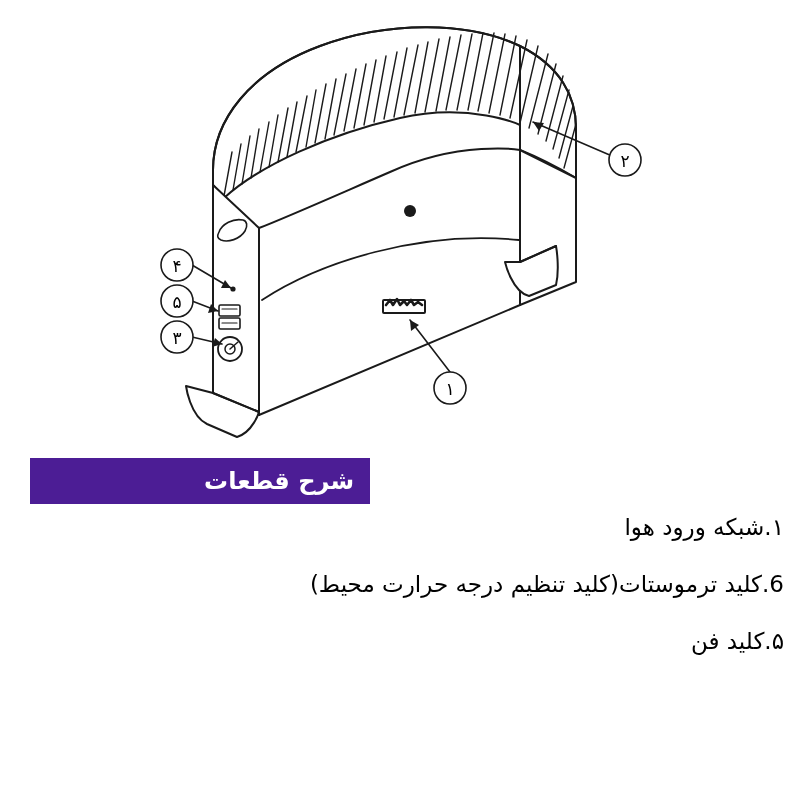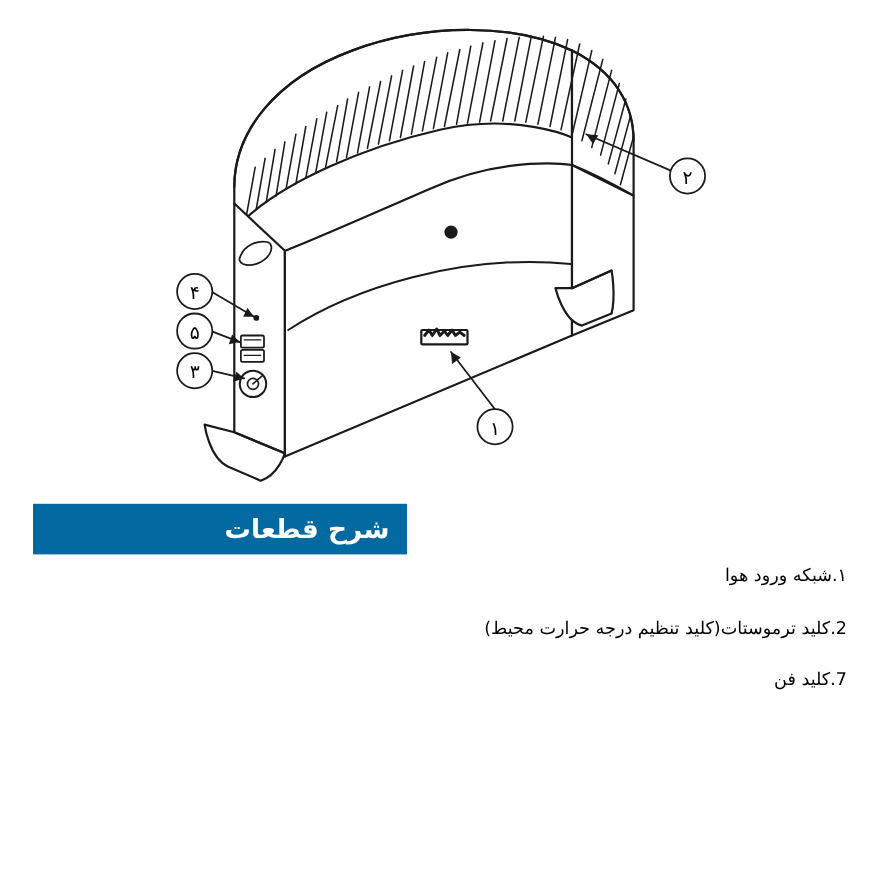--- a/index.html
+++ b/index.html
@@ -38,43 +38,43 @@
     width: 800px;
     height: 350px;
     direction: rtl;
   }
   .legend-header {
     position: absolute;
     right: 430px;
     top: 8px;
     width: 340px;
     height: 46px;
-    background: #0369a1;
+    background: #4c1d95;
     color: #ffffff;
     font-size: 24px;
     font-weight: bold;
     line-height: 46px;
     text-align: right;
     padding-right: 16px;
     box-sizing: border-box;
     letter-spacing: 0px;
   }
   .legend-list {
     position: absolute;
     right: 0;
     left: 0;
     top: 62px;
     list-style: none;
     margin: 0;
     padding: 0;
   }
   .legend-list li {
     text-align: right;
-    padding-right: 30px;
-    font-size: 16px;
+    padding-right: 16px;
+    font-size: 23px;
     color: #000000;
     line-height: 1.35;
     margin-bottom: 26px;
     white-space: nowrap;
   }
 </style>
 </head>
 <body>
 
 <div id="page">
@@ -205,18 +205,18 @@
         <text x="177" y="272">۴</text>
         <text x="177" y="308">۵</text>
       </g>
     </svg>
   </div>
 
   <div class="legend">
     <div class="legend-header">شرح قطعات</div>
     <ul class="legend-list">
       <li>۱.شبکه ورود هوا</li>
-      <li>2.کلید ترموستات(کلید تنظیم درجه حرارت محیط)</li>
-      <li>7.کلید فن</li>
+      <li>6.کلید ترموستات(کلید تنظیم درجه حرارت محیط)</li>
+      <li>۵.کلید فن</li>
     </ul>
   </div>
 
 </div>
 
 </body></html>

